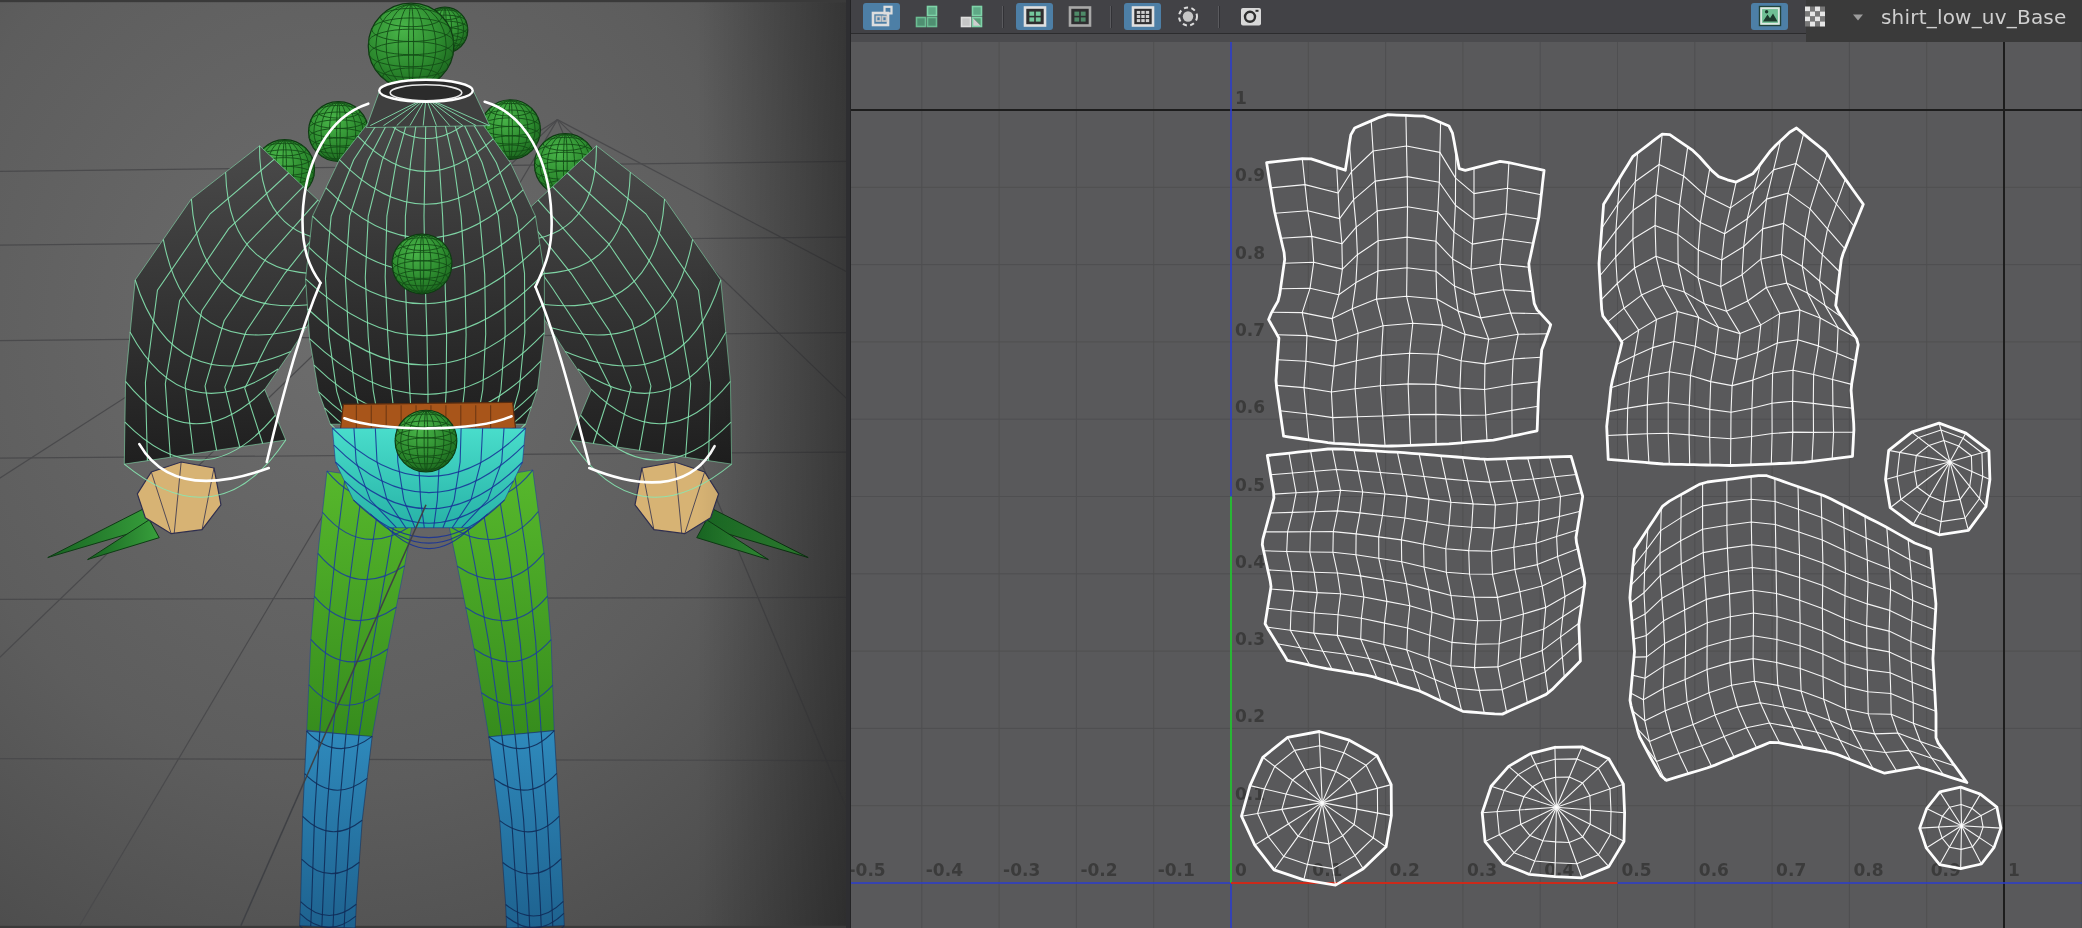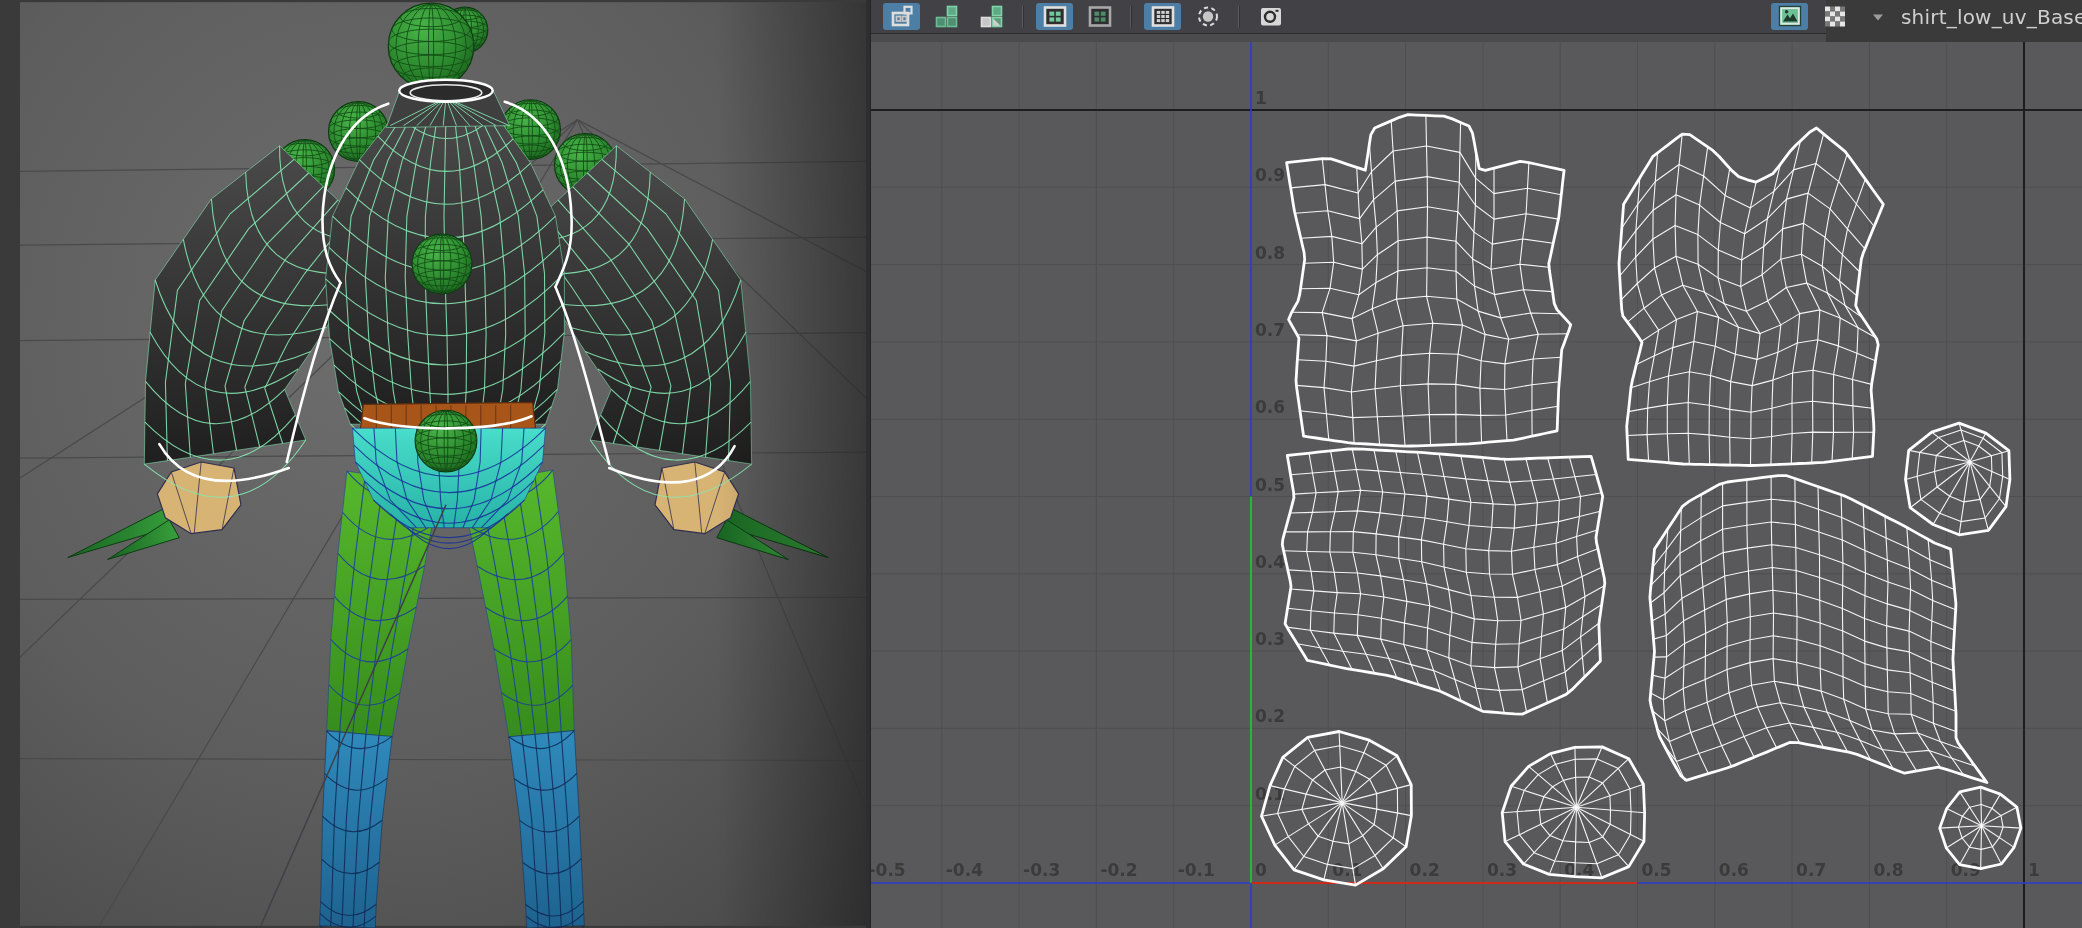--- a/index.html
+++ b/index.html
@@ -1,17 +1,17 @@
 <!DOCTYPE html>
 <html><head>
 <meta charset="utf-8">
 <style>
   html,body{margin:0;padding:0;width:2082px;height:928px;overflow:hidden;background:#3a3a3a;
     font-family:"DejaVu Sans","Liberation Sans",sans-serif;}
-  #app{display:flex;width:1806px;height:928px;padding-left:20px;}
+  #app{display:flex;width:1806px;height:928px;}
   #viewport{width:846px;height:928px;position:relative;}
   #divider{width:4px;height:928px;background:#2e2e31;border-right:1px solid #242426;}
   #uv-panel{flex:1;height:928px;display:flex;flex-direction:column;background:#59595b;min-width:0;}
   #uv-toolbar{height:33px;background:#424246;border-bottom:1px solid #2c2c2e;display:flex;
     align-items:center;padding-left:12px;position:relative;flex:none;}
   .tb-btn{width:37px;height:27px;border-radius:3px;display:flex;align-items:center;justify-content:center;
     margin-right:8px;flex:none;}
   .tb-btn.active{background:#4d7fa6;}
   .tb-sep{width:1px;height:22px;background:#5a5a5e;border-right:1px solid #323236;margin:0 12px 0 4px;flex:none;}
   #tb-right{position:absolute;left:900px;top:0;height:33px;display:flex;align-items:center;white-space:nowrap;}

